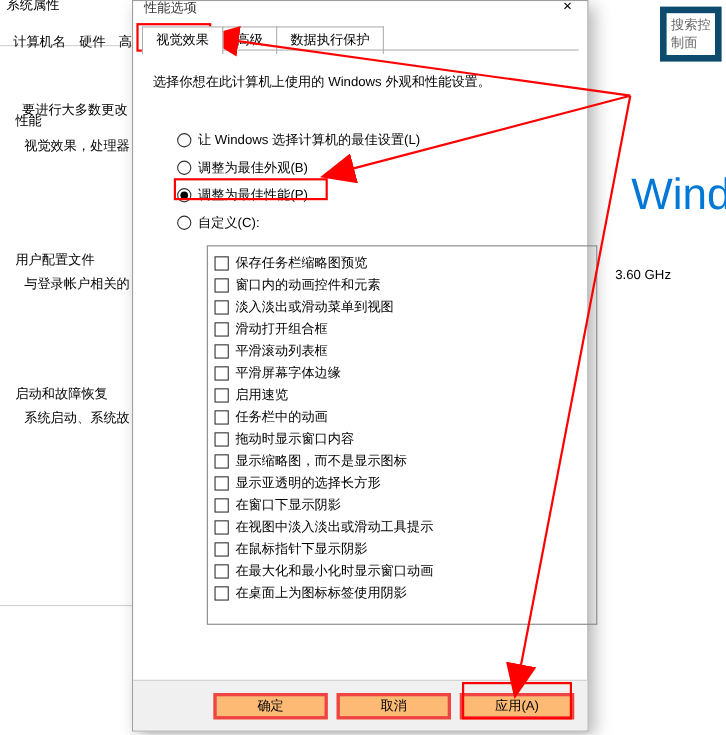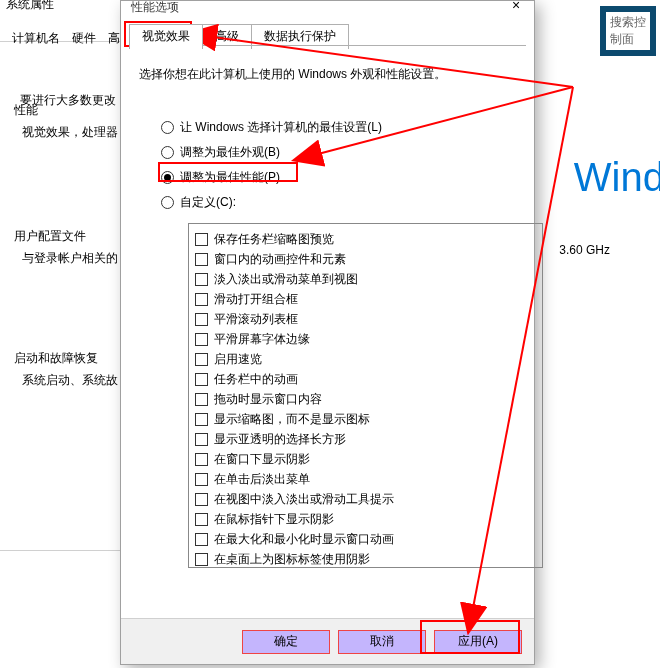--- a/index.html
+++ b/index.html
@@ -23,21 +23,21 @@
 .radios { position: absolute; left: 40px; top: 110px; }
 .radio-row { display: flex; align-items: center; margin: 8px 0; }
 .radio { width: 13px; height: 13px; border: 1px solid #333; border-radius: 50%; margin-right: 6px; display: inline-flex; align-items: center; justify-content: center; }
 .radio.sel::after { content: ""; width: 7px; height: 7px; background: #000; border-radius: 50%; }
 
 .listbox { position: absolute; left: 40px; top: 222px; width: 355px; height: 345px; border: 1px solid #888; padding: 4px 6px; overflow: hidden; margin-left: 27px; }
 .cb-row { display: flex; align-items: center; margin: 2px 0; line-height: 18px; }
 .cb { width: 13px; height: 13px; border: 1px solid #333; margin-right: 6px; flex: 0 0 13px; }
 
 .btnbar { position: absolute; left: 0; right: 0; bottom: 0; height: 46px; background: #f0f0f0; border-top: 1px solid #d0d0d0; display: flex; justify-content: flex-end; align-items: center; padding-right: 12px; gap: 8px; }
-.btn { width: 88px; height: 24px; border: 1px solid #ef4444; background: #c4b5fd; font-size: 12px; display: flex; align-items: center; justify-content: center; cursor: default; }
+.btn { width: 104px; height: 24px; border: 3px solid #ef4444; background: #fdba74; font-size: 12px; display: flex; align-items: center; justify-content: center; cursor: default; }
 
 .redbox { position: absolute; border: 2px solid #f00; pointer-events: none; }
 .arrow-svg { position: absolute; left: 0; top: 0; width: 660px; height: 668px; pointer-events: none; }
 
 .wind { position: absolute; right: -5px; top: 155px; font-size: 40px; color: #0078d7; font-family: "Segoe UI Light","Segoe UI",sans-serif; font-weight: 300; }
 .ghz { position: absolute; right: 50px; top: 243px; font-size: 12px; }
 .search { position: absolute; right: 4px; top: 6px; font-size: 12px; color: #666; border: 6px solid #0c4a6e; padding: 2px 4px; width: 56px; background: #fff; }
 </style>
 </head>
 <body>
@@ -135,24 +135,20 @@
       <div class="cb-row">
         <span class="cb"></span>
         <span>显示亚透明的选择长方形</span>
       </div>
       <div class="cb-row">
         <span class="cb"></span>
         <span>在窗口下显示阴影</span>
       </div>
       <div class="cb-row">
         <span class="cb"></span>
-        <span>在单击后淡出菜单</span>
-      </div>
-      <div class="cb-row">
-        <span class="cb"></span>
         <span>在视图中淡入淡出或滑动工具提示</span>
       </div>
       <div class="cb-row">
         <span class="cb"></span>
         <span>在鼠标指针下显示阴影</span>
       </div>
       <div class="cb-row">
         <span class="cb"></span>
         <span>在最大化和最小化时显示窗口动画</span>
       </div>

